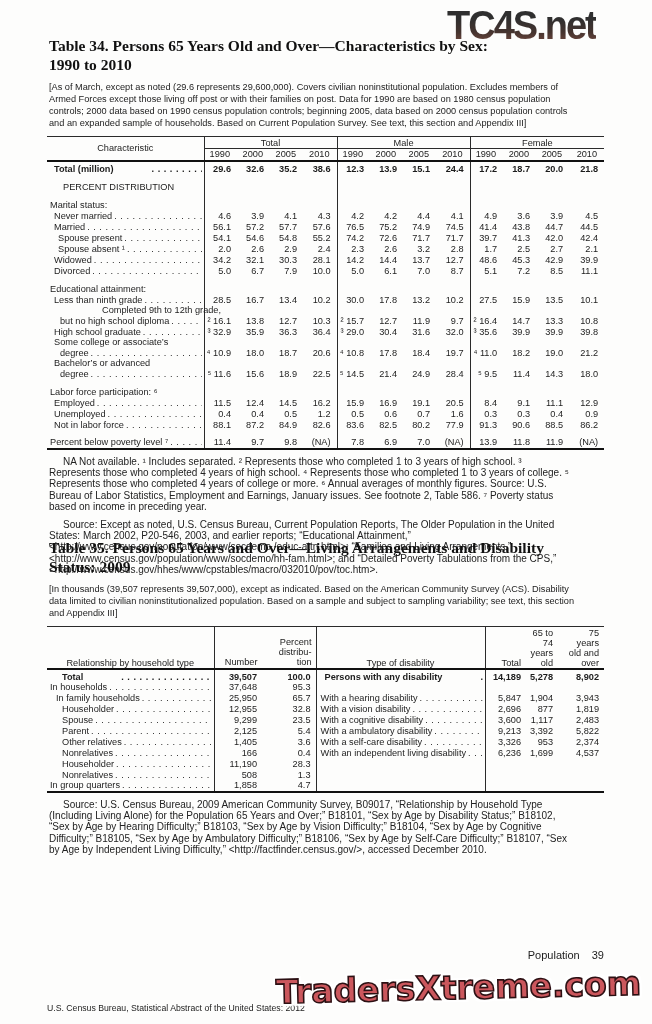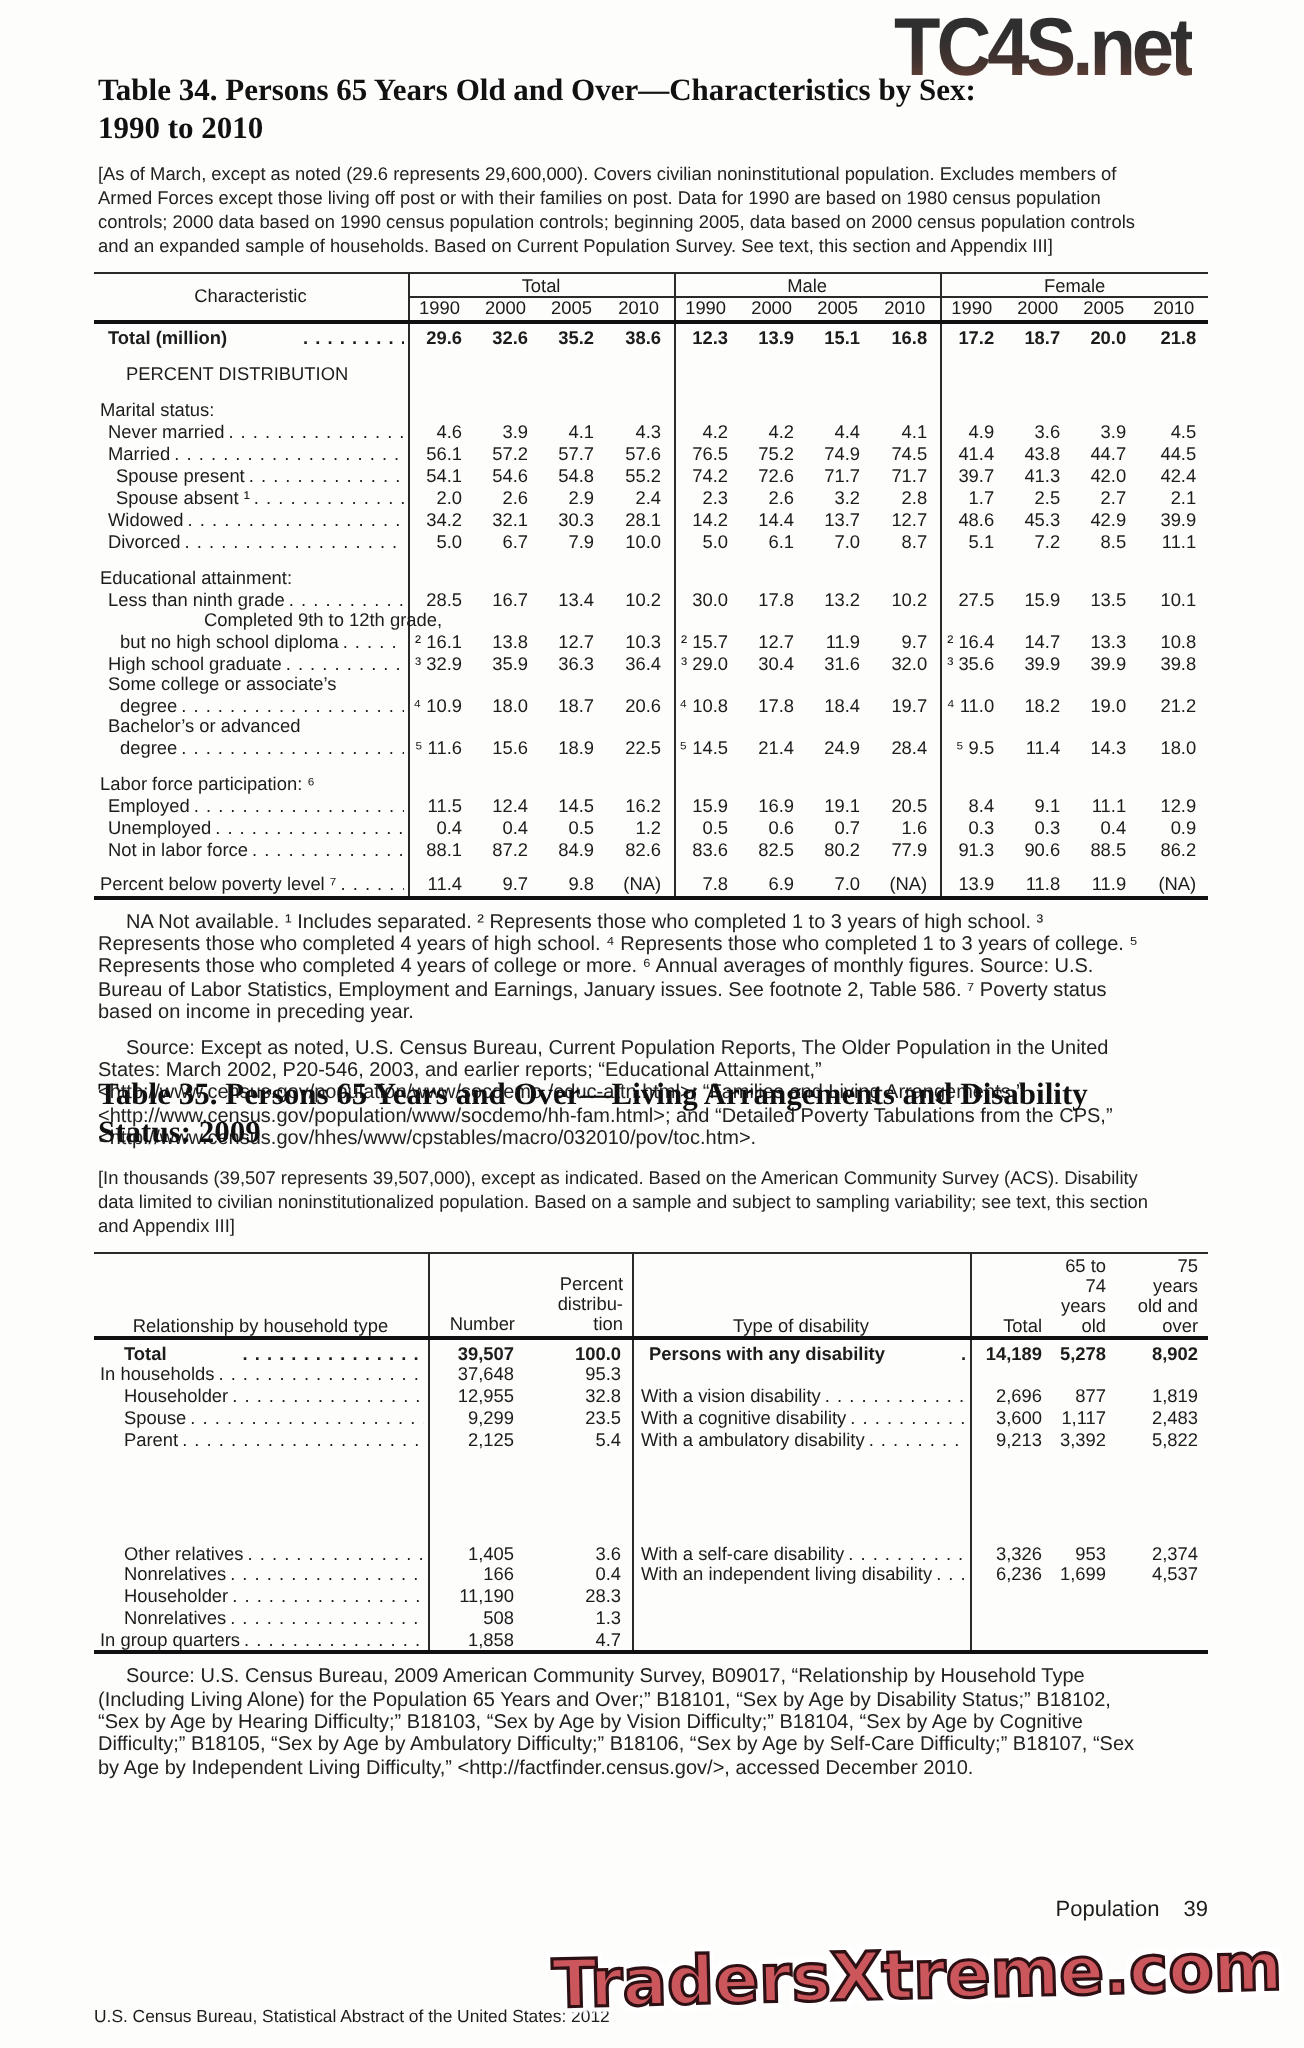--- a/index.html
+++ b/index.html
@@ -128,21 +128,21 @@
                 <span class="dots"></span>
               </div>
             </td>
             <td class="v b">29.6</td>
             <td class="v b">32.6</td>
             <td class="v b">35.2</td>
             <td class="v b">38.6</td>
             <td class="v bl b">12.3</td>
             <td class="v b">13.9</td>
             <td class="v b">15.1</td>
-            <td class="v b">16.8</td>
+            <td class="v b">24.4</td>
             <td class="v bl b">17.2</td>
             <td class="v b">18.7</td>
             <td class="v b">20.0</td>
             <td class="v b">21.8</td>
           </tr>
           <tr class="sp">
             <td class="stub"></td>
             <td class="v"></td>
             <td class="v"></td>
             <td class="v"></td>
@@ -671,20 +671,39 @@
             <td class="v">37,648</td>
             <td class="v">95.3</td>
             <td class="dlab"></td>
             <td class="v bl"></td>
             <td class="v"></td>
             <td class="v"></td>
           </tr>
           <tr>
             <td class="stub">
               <div class="dl">
+                <span class="tx" style="padding-left: 9px;">In family households</span>
+                <span class="dots"></span>
+              </div>
+            </td>
+            <td class="v">25,950</td>
+            <td class="v">65.7</td>
+            <td class="dlab">
+              <div class="dl">
+                <span class="tx" style="padding-left: 4px;">With a hearing disability</span>
+                <span class="dots"></span>
+              </div>
+            </td>
+            <td class="v bl">5,847</td>
+            <td class="v">1,904</td>
+            <td class="v">3,943</td>
+          </tr>
+          <tr>
+            <td class="stub">
+              <div class="dl">
                 <span class="tx" style="padding-left: 15px;">Householder</span>
                 <span class="dots"></span>
               </div>
             </td>
             <td class="v">12,955</td>
             <td class="v">32.8</td>
             <td class="dlab">
               <div class="dl">
                 <span class="tx" style="padding-left: 4px;">With a vision disability</span>
                 <span class="dots"></span>
@@ -728,21 +747,21 @@
                 <span class="dots"></span>
               </div>
             </td>
             <td class="v bl">9,213</td>
             <td class="v">3,392</td>
             <td class="v">5,822</td>
           </tr>
           <tr>
             <td class="stub">
               <div class="dl">
-                <span class="tx" style="padding-left: 15px; margin-top: 46px;">Other relatives</span>
+                <span class="tx" style="padding-left: 15px;">Other relatives</span>
                 <span class="dots"></span>
               </div>
             </td>
             <td class="v">1,405</td>
             <td class="v">3.6</td>
             <td class="dlab">
               <div class="dl">
                 <span class="tx" style="padding-left: 4px;">With a self-care disability</span>
                 <span class="dots"></span>
               </div>

